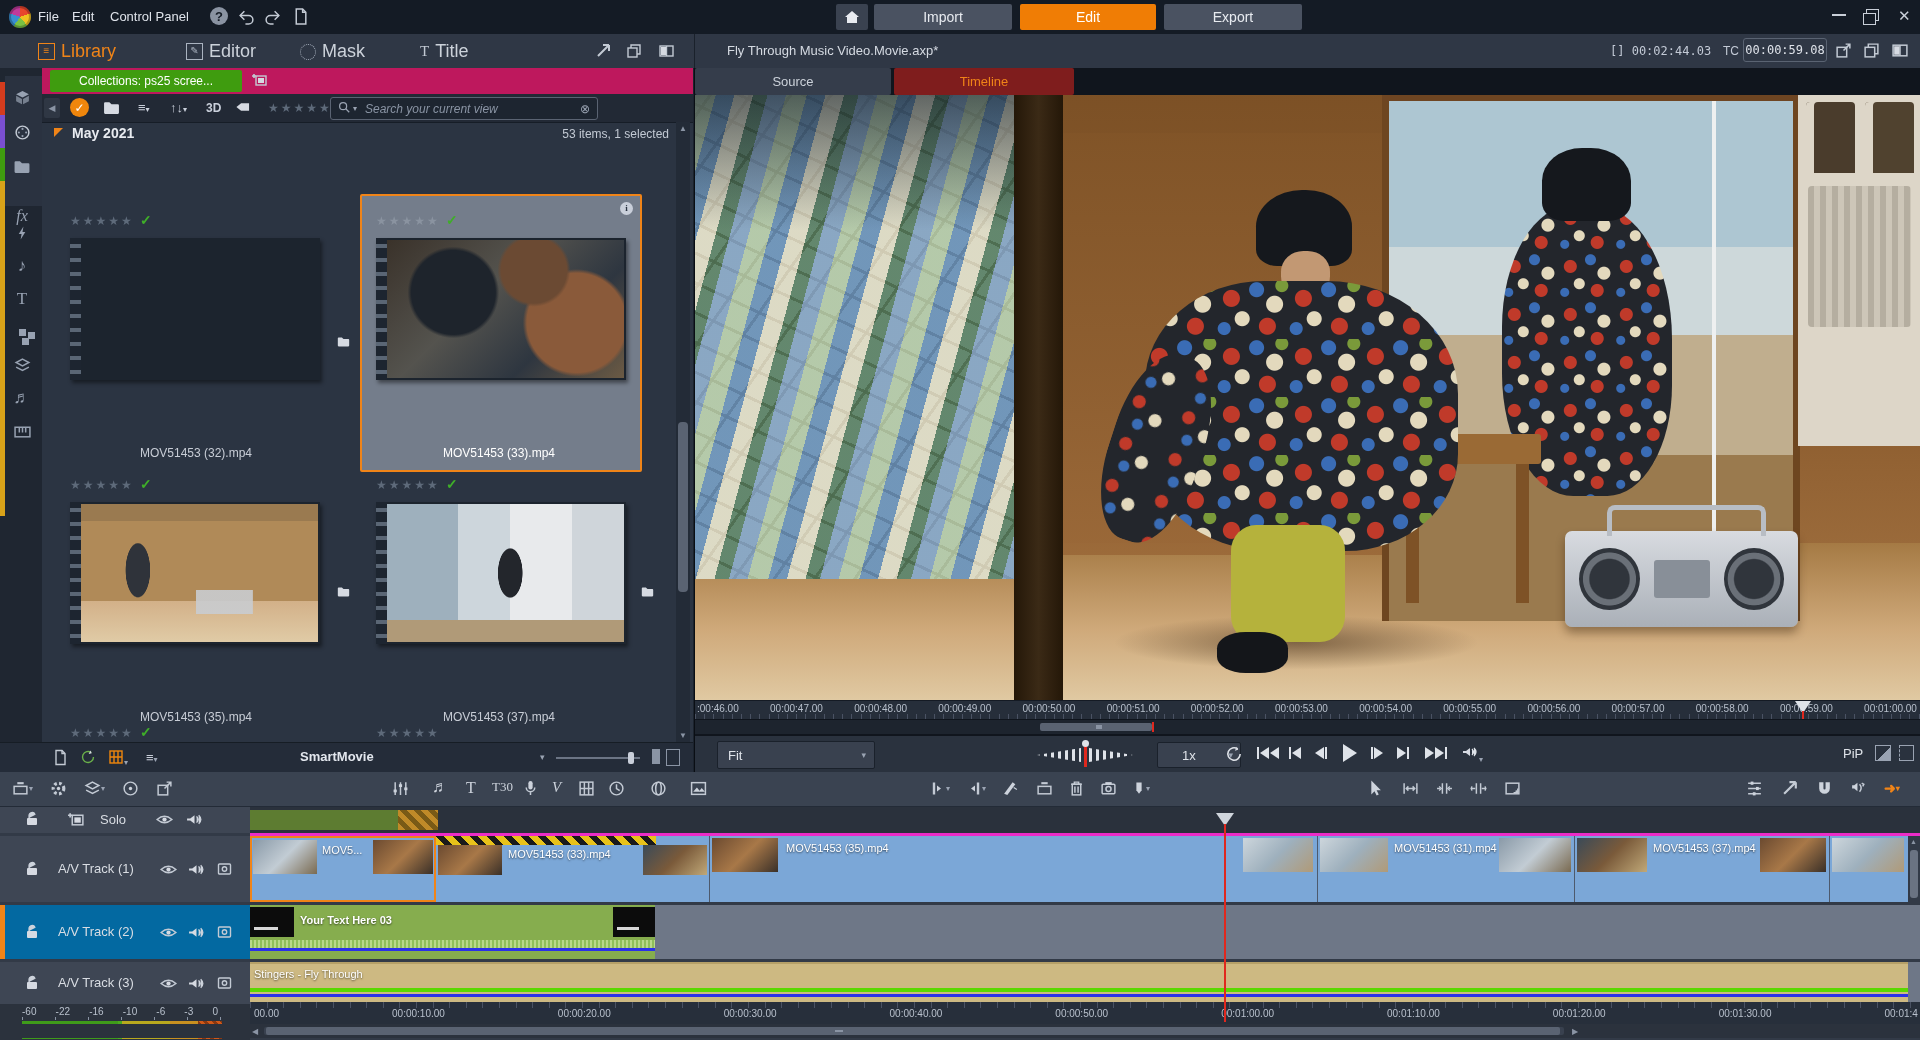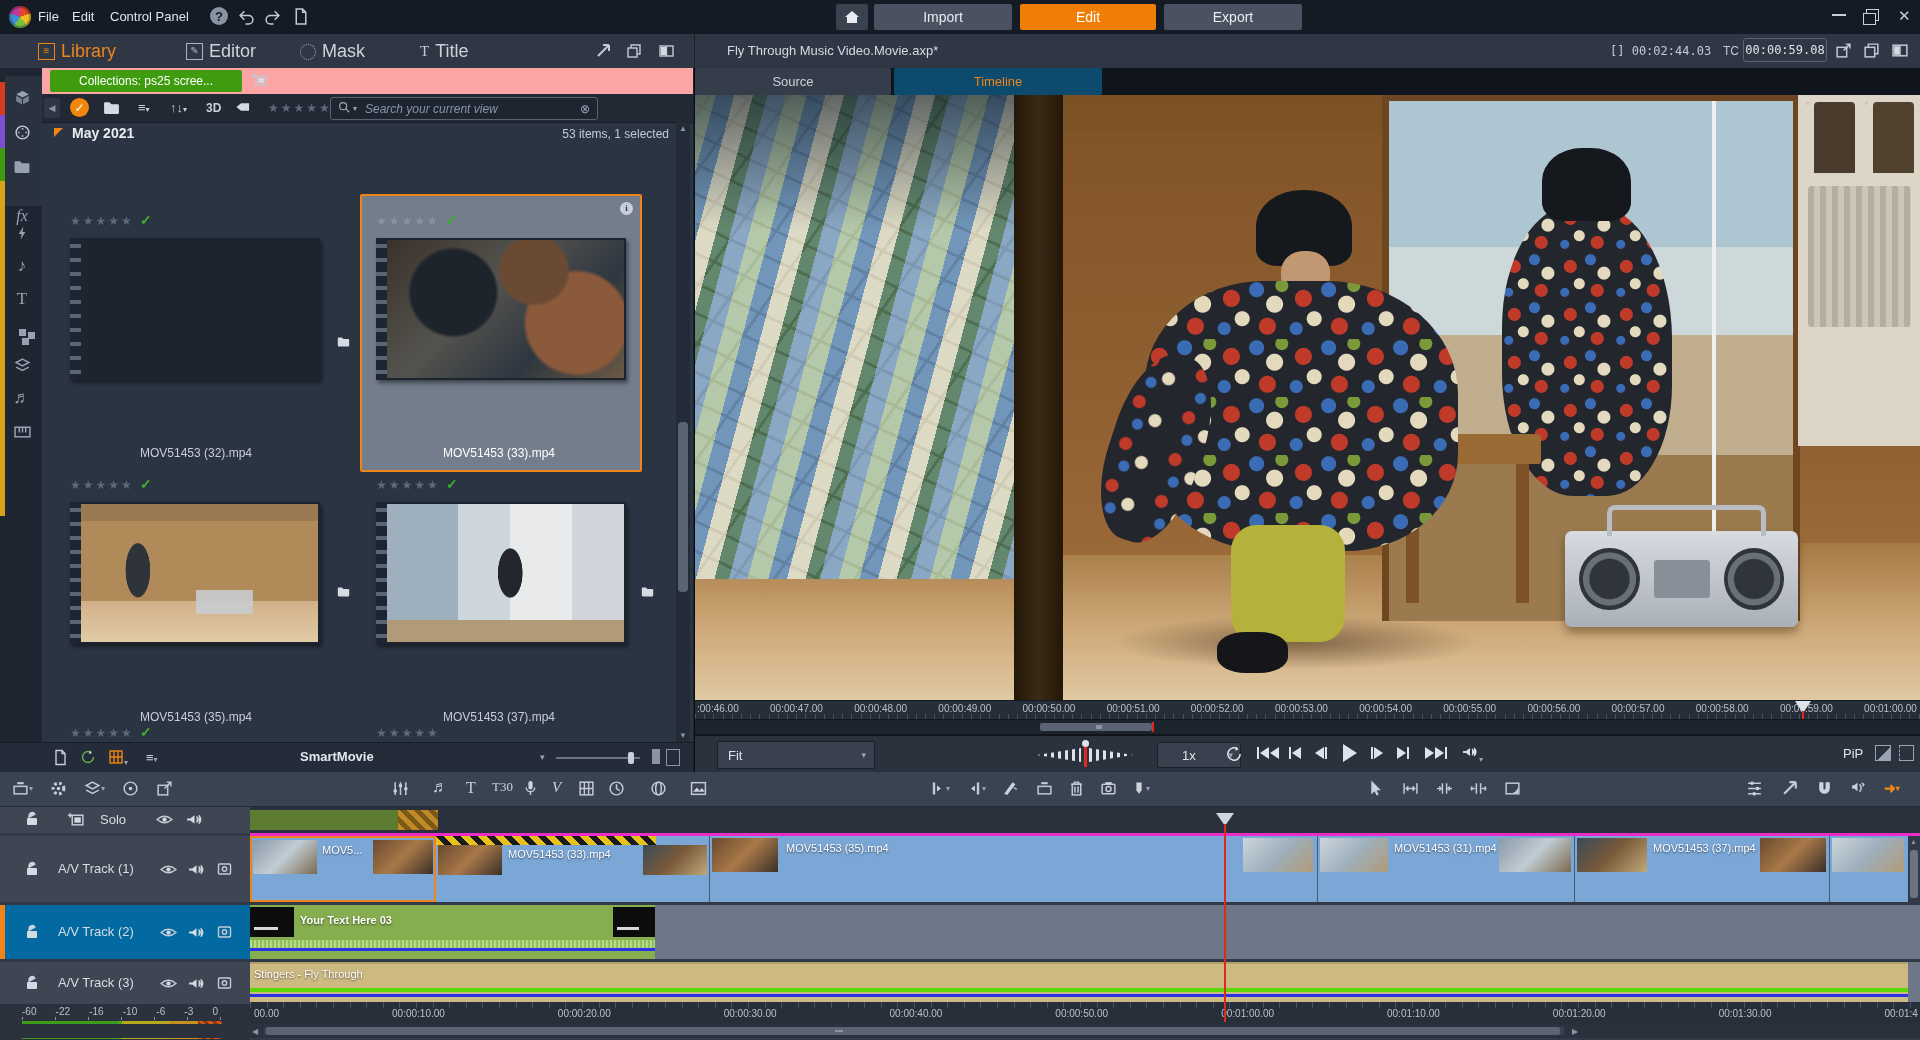--- a/index.html
+++ b/index.html
@@ -336,21 +336,21 @@
           </svg>
         </div>
       <div class="sbic" style="top:318px;font-size:17px;">♬</div>
       <div class="sbic" style="top:351px;">
           <svg class="sym" width="17" height="17" viewBox="0 0 16 16" style="stroke:#98a2b2;">
             <use href="#i-kb"></use>
           </svg>
         </div>
     </div>
 
-    <div class="abs" style="left:42px;top:0;width:651px;height:26px;background:#fca5a5;">
+    <div class="abs" style="left:42px;top:0;width:651px;height:26px;background:#be185d;">
       <div class="abs btn" style="left:8px;top:2px;width:192px;height:22px;background:#3f9c0f;color:#fff;font-size:12px;">Collections: ps25 scree...</div>
       <div class="abs" style="left:210px;top:4px;"><svg class="sym" width="16" height="16" viewBox="0 0 16 16">
             <use href="#i-addtrack"></use>
           </svg></div>
     </div>
 
     <div class="abs" style="left:42px;top:26px;width:651px;height:28px;background:#222935;border-bottom:1px solid #161d27;">
       <div class="abs btn" style="left:2px;top:4px;width:16px;height:20px;background:#2f3744;color:#8a94a4;font-size:9px;">◀</div>
       <div class="abs" style="left:28px;top:4px;width:19px;height:19px;border-radius:50%;background:#f0860c;color:#fff;font-size:12px;display:flex;align-items:center;justify-content:center;">✓</div>
       <div class="abs" style="left:60px;top:5px;"><svg width="19" height="17" viewBox="0 0 16 16" style="fill:#c9cfda;">
@@ -468,21 +468,21 @@
       </div>
       <div class="abs" style="left:652px;top:6px;width:8px;height:15px;background:#8a94a4;"></div>
       <div class="abs" style="left:666px;top:6px;width:12px;height:15px;border:1.5px solid #8a94a4;"></div>
     </div>
   </div>
 
   <div class="abs" style="left:694px;top:68px;width:1226px;height:704px;background:#10151d;border-left:1px solid #0a0e14;">
 
     <div class="abs" style="left:0;top:0;width:1226px;height:27px;background:#10151d;">
       <div class="abs btn" style="left:0;top:0;width:196px;height:27px;background:#353d4b;color:#ccd2da;font-size:13px;">Source</div>
-      <div class="abs btn" style="left:199px;top:0;width:208px;height:27px;background:#0c4a6e;color:#f08418;font-size:13px;">Timeline</div>
+      <div class="abs btn" style="left:199px;top:0;width:180px;height:27px;background:#7f1d1d;color:#f08418;font-size:13px;">Timeline</div>
     </div>
 
     <div class="abs" style="left:0;top:27px;width:1226px;height:605px;background:#0b0e13;overflow:hidden;">
       <div class="abs" style="left:0;top:0;width:100%;height:78%;background:linear-gradient(180deg,#6e4522 0 8%,#8a5a2c 8% 60%,#9c6c3c 100%);"></div>
       <div class="abs" style="left:0;top:74%;width:100%;height:26%;background:linear-gradient(180deg,#a57a44,#cfa97a 55%,#e0c9a2);"></div>
       <div class="abs" style="left:0;top:0;width:26%;height:80%;background-color:#7f98a8;background-image:linear-gradient(180deg,rgba(15,25,35,.6),rgba(0,0,0,0) 28%),repeating-linear-gradient(105deg,rgba(190,210,170,.85) 0 20px,rgba(110,150,190,.8) 20px 38px,rgba(237,230,202,.85) 38px 56px,rgba(90,130,90,.75) 56px 70px,rgba(140,170,200,.85) 70px 88px),repeating-linear-gradient(25deg,transparent 0 24px,rgba(35,40,45,.9) 24px 27px),repeating-linear-gradient(-55deg,transparent 0 30px,rgba(35,40,45,.85) 30px 33px);"></div>
       <div class="abs" style="left:26%;top:0;width:4%;height:100%;background:linear-gradient(90deg,#241708,#3b2a16 50%,#241708);"></div>
       <div class="abs" style="left:30%;top:0;width:26%;height:76%;background:linear-gradient(180deg,#7e5226,#9a6838);opacity:.9;"></div>
       <div class="abs" style="left:56%;top:1%;width:33%;height:86%;border-left:7px solid #6e4620;border-right:7px solid #6e4620;background:linear-gradient(180deg,#adc6d2 0 28%,#cdd8da 28% 45%,#c0ae8e 45% 68%,#9a7a4e 68%);">
         <div style="position:absolute;left:28%;top:20%;width:42%;height:56%;border-radius:42% 46% 38% 42%;background-color:#23262c;background-image:radial-gradient(circle at 22% 28%,#c03a2a 0 6px,transparent 7px),radial-gradient(circle at 58% 14%,#3a6cb5 0 5px,transparent 6px),radial-gradient(circle at 82% 42%,#e3d9bd 0 6px,transparent 7px),radial-gradient(circle at 38% 64%,#e3d9bd 0 5px,transparent 6px),radial-gradient(circle at 70% 78%,#c03a2a 0 6px,transparent 7px),radial-gradient(circle at 12% 82%,#3a6cb5 0 4px,transparent 5px);background-size:56px 48px;"></div>

